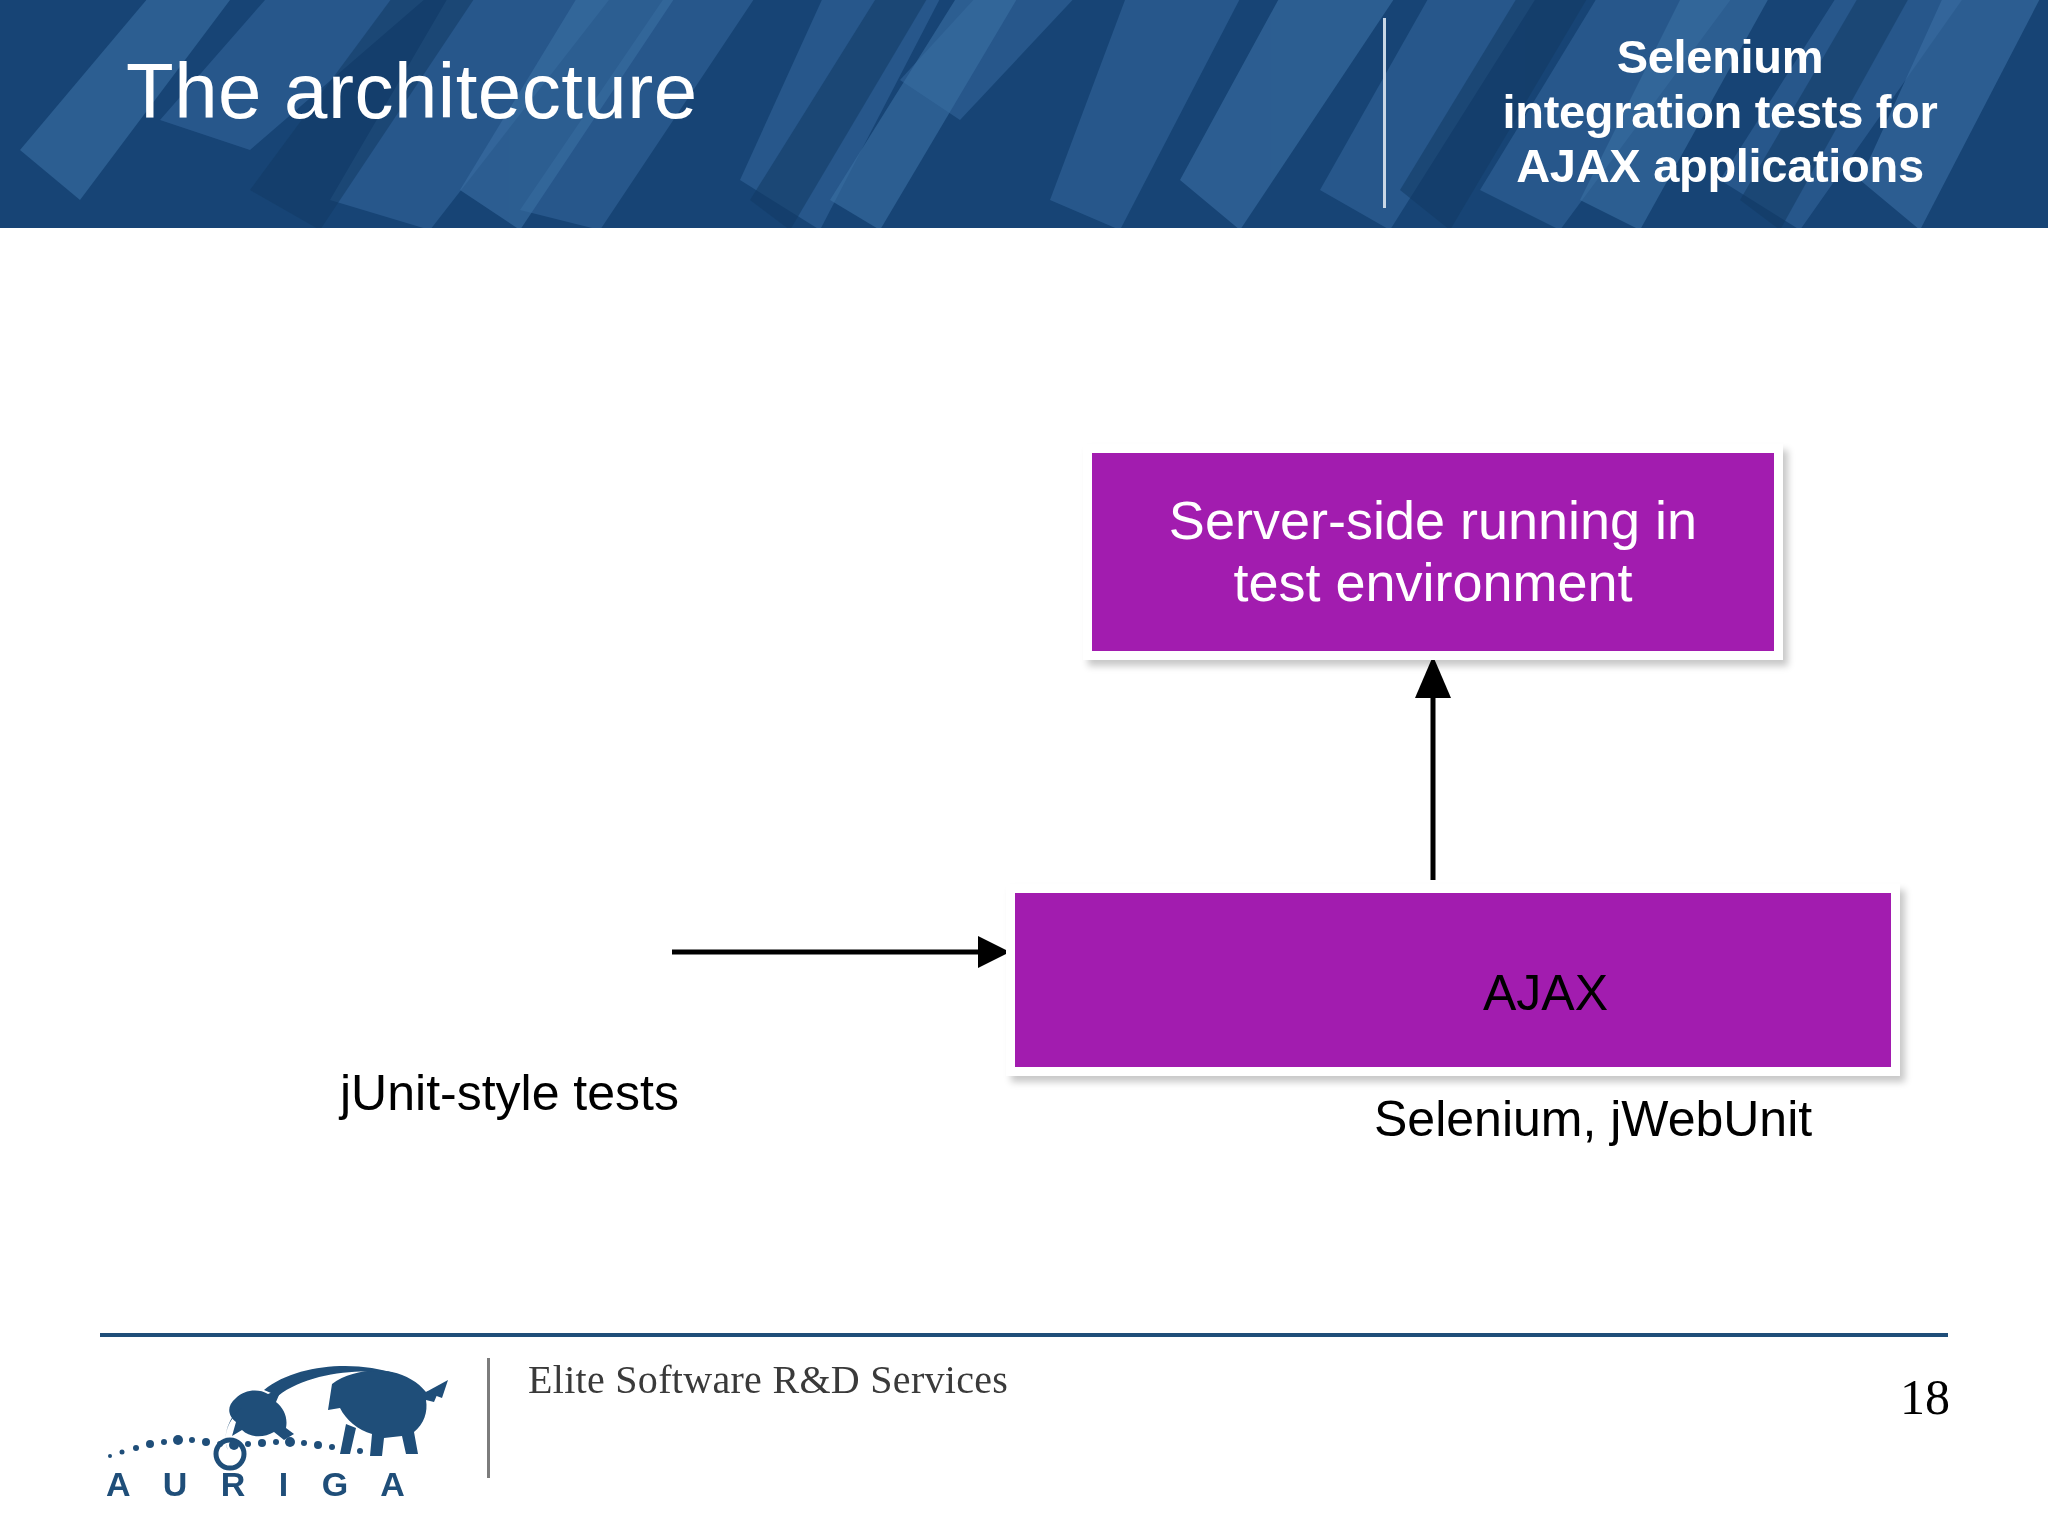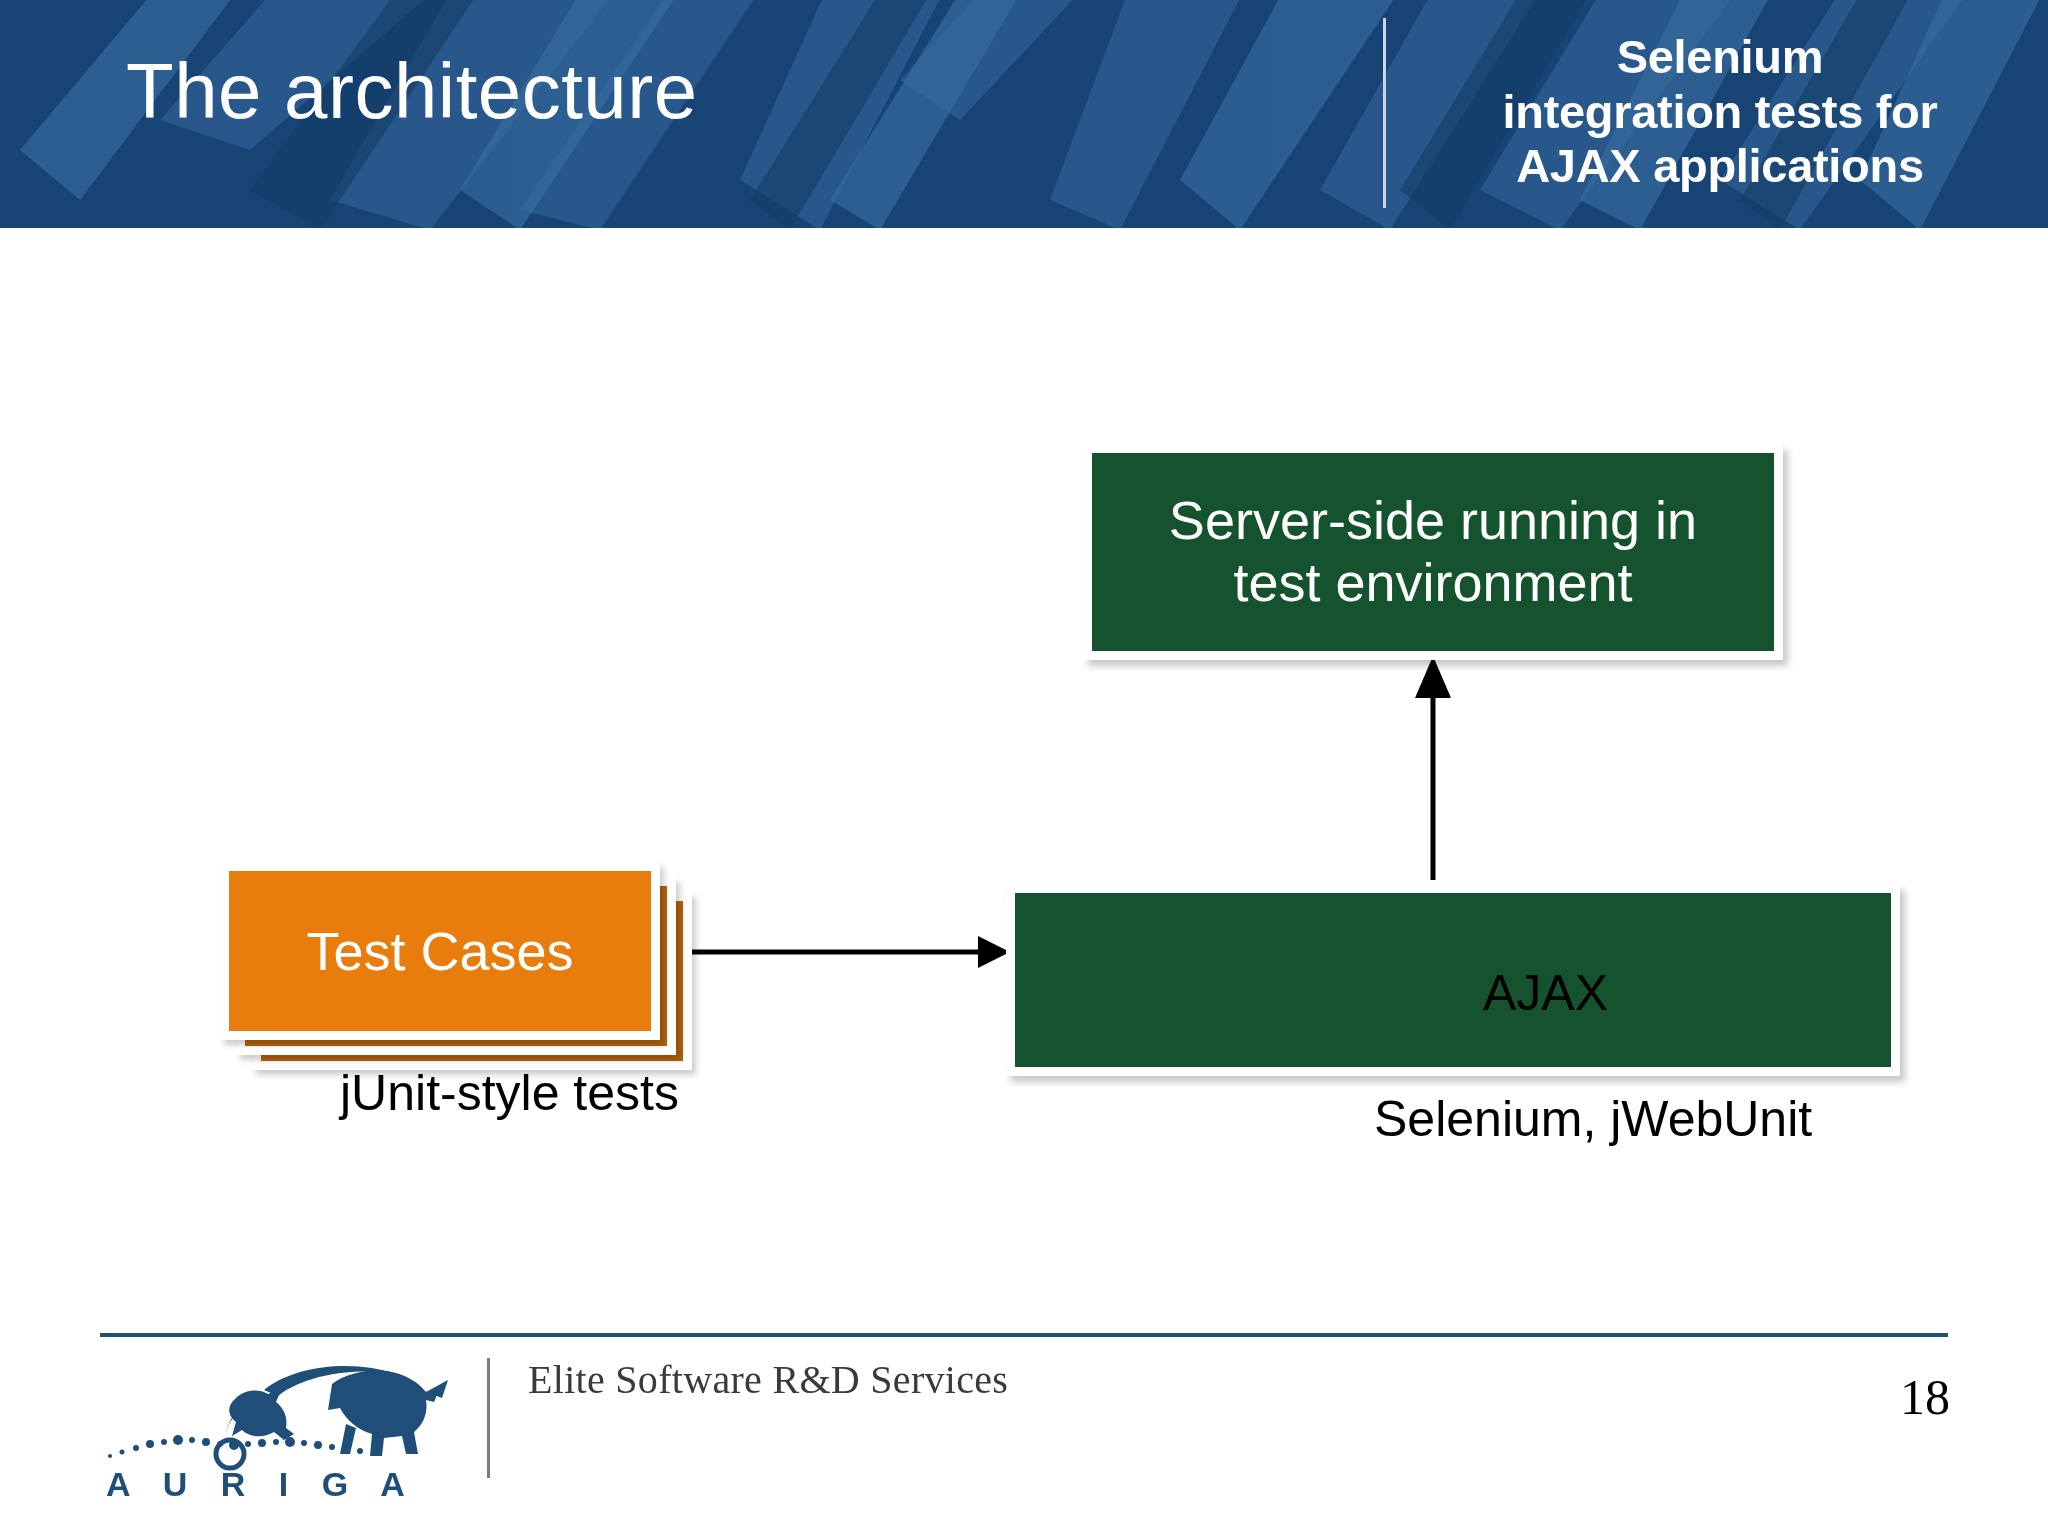--- a/index.html
+++ b/index.html
@@ -66,21 +66,21 @@
   .canvas {
     position: absolute;
     left: 0; top: 228px;
     width: 2048px;
     height: 1086px;
     background: #ffffff;
   }
 
   .obox {
     position: absolute;
-    background: #14532d;
+    background: #a21caf;
     border: 9px solid #ffffff;
     box-sizing: border-box;
     box-shadow: 5px 6px 7px rgba(0,0,0,0.22);
     display: flex;
     align-items: center;
     justify-content: center;
     text-align: center;
     color: #FFFFFF;
     line-height: 1.14;
   }
@@ -285,27 +285,20 @@
       <span>test environment</span>
     </div>
   </div>
 
   <div class="obox box-client">
     <div>
       <br>
     </div>
   </div>
 
-  <div class="card-stack">
-    <div class="card card-back3"></div>
-    <div class="card card-back2"></div>
-    <div class="card card-front">
-      <span>Test Cases</span>
-    </div>
-  </div>
 
   <div class="lbl lbl-ajax">AJAX</div>
   <div class="lbl lbl-junit">jUnit-style tests</div>
   <div class="lbl lbl-selenium">Selenium, jWebUnit</div>
 </div>
 
 <div class="footer">
   <div class="footer-rule"></div>
 
   <svg class="logo" viewBox="0 0 420 148">

